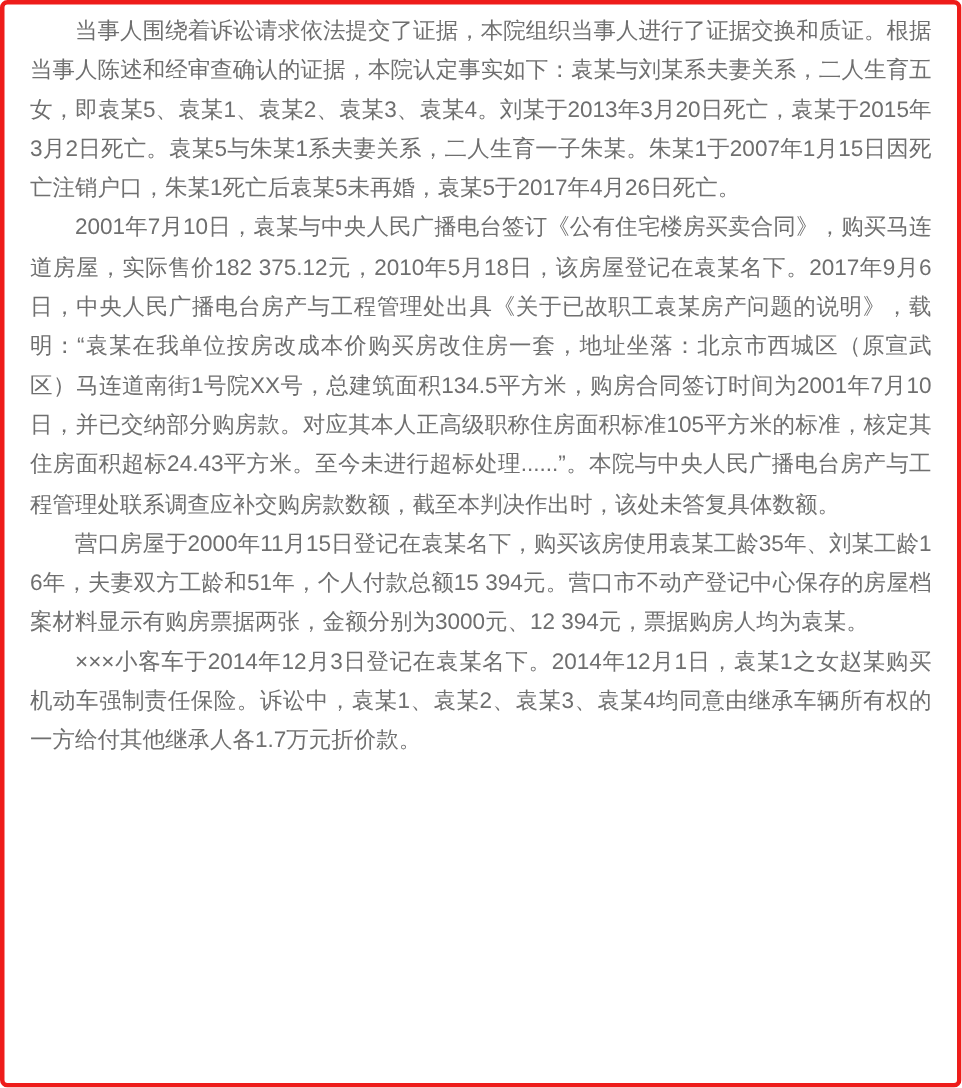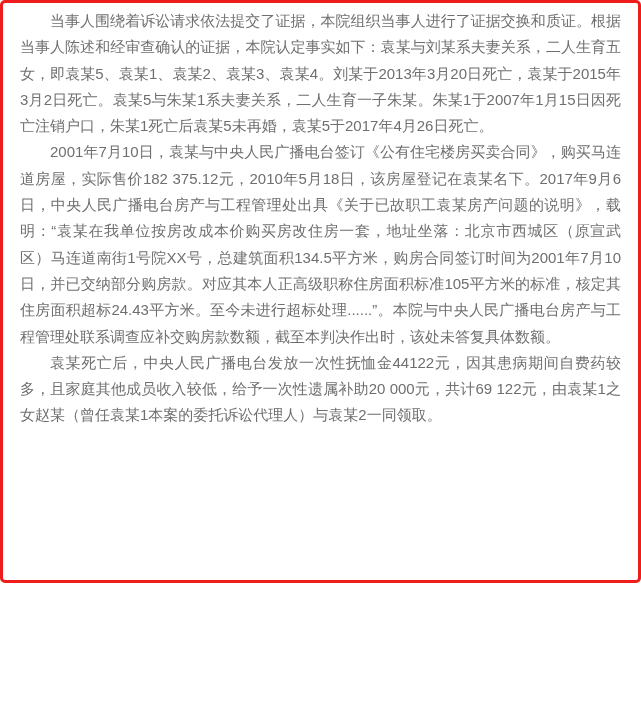--- a/index.html
+++ b/index.html
@@ -10,21 +10,21 @@
   * { margin: 0; padding: 0; box-sizing: border-box; }
   html, body {
     width: 641px;
     height: 725px;
     background: var(--background);
     overflow: hidden;
     font-family: "Liberation Sans", "DejaVu Sans", sans-serif;
   }
   .frame {
     width: 641px;
-    height: 583px;
+    height: 725px;
     border: 3px solid var(--border);
     border-radius: 5px;
     padding: 5px 17px 4px 17px;
     overflow: hidden;
     background: var(--background);
   }
   .para {
     font-size: 15px;
     line-height: 26.3px;
     color: var(--text);
@@ -32,14 +32,15 @@
     text-indent: 2em;
     word-break: break-all;
   }
 </style>
 </head>
 <body>
 
 <div class="frame">
   <p class="para">当事人围绕着诉讼请求依法提交了证据，本院组织当事人进行了证据交换和质证。根据当事人陈述和经审查确认的证据，本院认定事实如下：袁某与刘某系夫妻关系，二人生育五女，即袁某5、袁某1、袁某2、袁某3、袁某4。刘某于2013年3月20日死亡，袁某于2015年3月2日死亡。袁某5与朱某1系夫妻关系，二人生育一子朱某。朱某1于2007年1月15日因死亡注销户口，朱某1死亡后袁某5未再婚，袁某5于2017年4月26日死亡。</p>
   <p class="para">2001年7月10日，袁某与中央人民广播电台签订《公有住宅楼房买卖合同》，购买马连道房屋，实际售价182 375.12元，2010年5月18日，该房屋登记在袁某名下。2017年9月6日，中央人民广播电台房产与工程管理处出具《关于已故职工袁某房产问题的说明》，载明：“袁某在我单位按房改成本价购买房改住房一套，地址坐落：北京市西城区（原宣武区）马连道南街1号院XX号，总建筑面积134.5平方米，购房合同签订时间为2001年7月10日，并已交纳部分购房款。对应其本人正高级职称住房面积标准105平方米的标准，核定其住房面积超标24.43平方米。至今未进行超标处理......”。本院与中央人民广播电台房产与工程管理处联系调查应补交购房款数额，截至本判决作出时，该处未答复具体数额。</p>
-  <p class="para">袁某死亡后，中央人民广播电台发放一次性抚恤金44122元，因其患病期间自费药较多，且家庭其他成员收入较低，给予一次性遗属补助20 000元，共计69 122元，由袁某1之女赵某（曾任袁某1本案的委托诉讼代理人）与袁某2一同领取。</p>
+  <p class="para">营口房屋于2000年11月15日登记在袁某名下，购买该房使用袁某工龄35年、刘某工龄16年，夫妻双方工龄和51年，个人付款总额15 394元。营口市不动产登记中心保存的房屋档案材料显示有购房票据两张，金额分别为3000元、12 394元，票据购房人均为袁某。</p>
+  <p class="para">×××小客车于2014年12月3日登记在袁某名下。2014年12月1日，袁某1之女赵某购买机动车强制责任保险。诉讼中，袁某1、袁某2、袁某3、袁某4均同意由继承车辆所有权的一方给付其他继承人各1.7万元折价款。</p>
 </div>
 
 </body></html>

